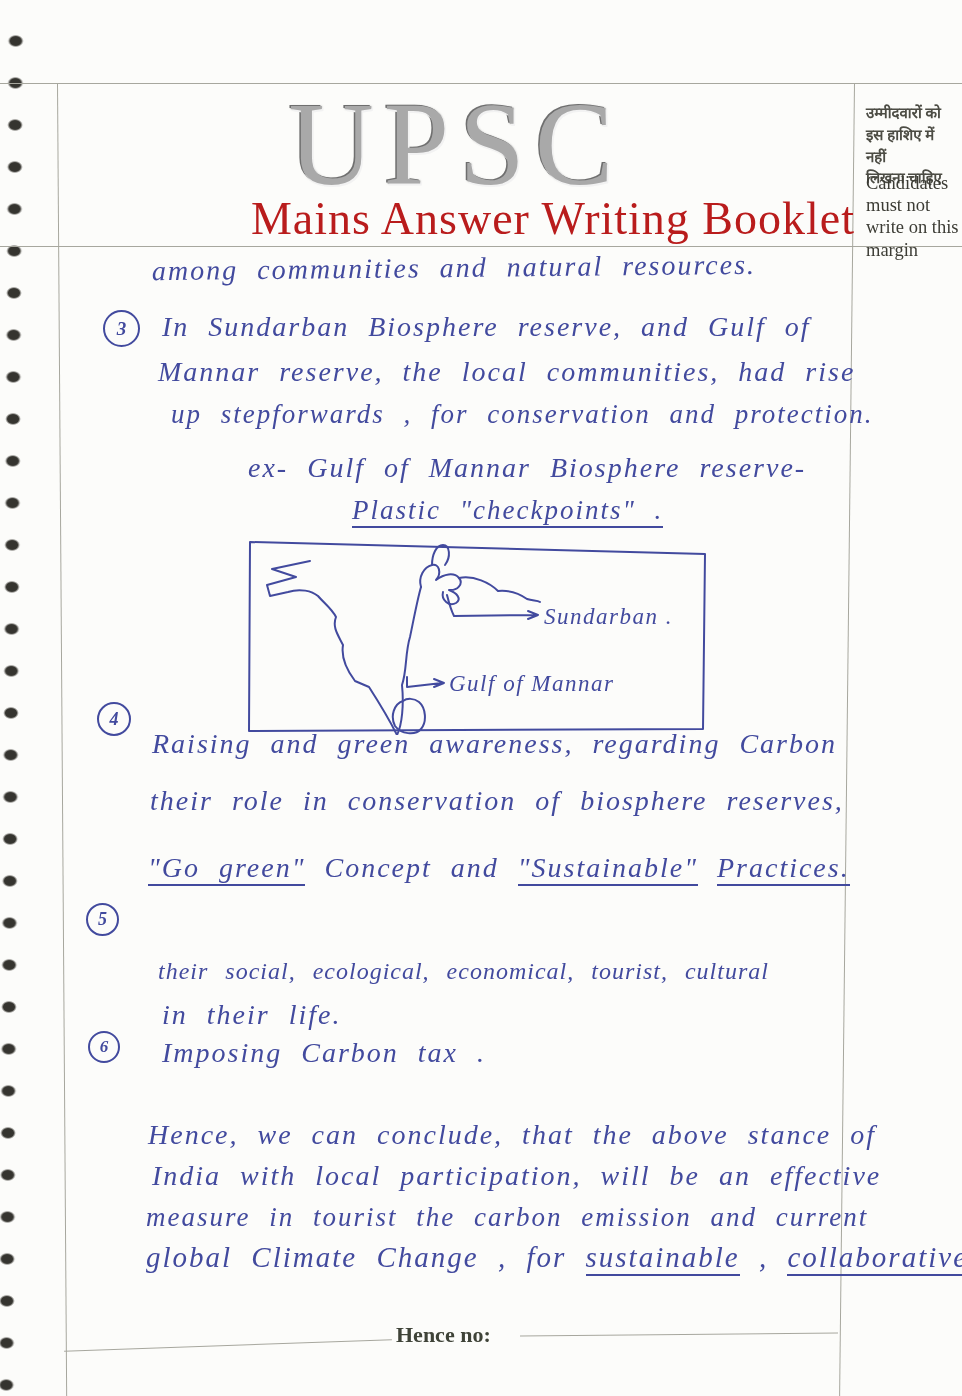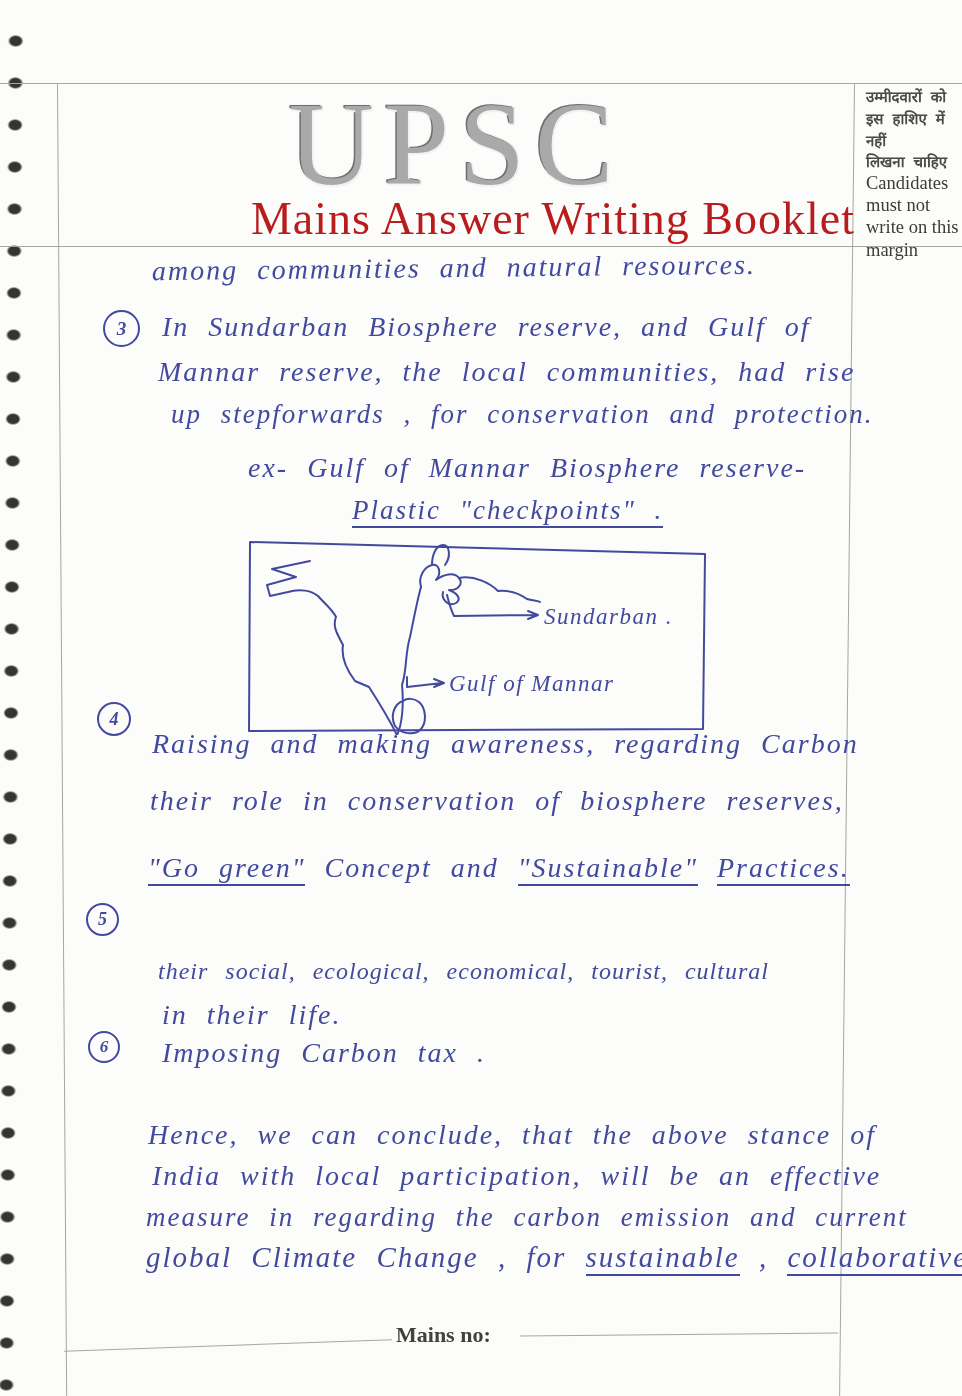--- a/index.html
+++ b/index.html
@@ -14,22 +14,22 @@
   .rule{position:absolute;background:#a7a79e;}
   .h{height:1px;}
   .v{width:1px;}
   
   .hdr-title{position:absolute;left:57px;width:798px;top:86px;text-align:center;
     font-size:118px;line-height:1.0;letter-spacing:10px;font-weight:400;color:#a9a9a9;
     text-shadow:1.5px 1.5px 0 #f2f2f2,-1.5px -1.5px 0 #6f6f6f,0 0 2px rgba(120,120,120,.6);}
   .hdr-sub{position:absolute;left:57px;width:798px;top:192px;text-align:right;
     font-size:46px;color:#b91c1c;letter-spacing:1px;}
   
-  .margin-hindi{position:absolute;left:866px;top:88px;width:92px;font-size:15px;font-weight:bold;
-    color:#4c4c44;line-height:1.45;font-family:Liberation Mono, monospace;}
+  .margin-hindi{position:absolute;left:866px;top:103px;width:92px;font-size:15px;font-weight:bold;
+    color:#4c4c44;line-height:1.45;}
   .margin-eng{position:absolute;left:866px;top:172px;width:94px;font-size:18.5px;
     color:#3c3c35;line-height:1.2;}
   
   .hw{position:absolute;font-family:"Liberation Serif",serif;font-style:italic;
     color:#424a9e;font-size:28px;letter-spacing:2px;word-spacing:10px;white-space:nowrap;}
   .u{border-bottom:2px solid #424a9e;padding-bottom:1px;}
   .cnum{position:absolute;border:2.5px solid #424a9e;border-radius:50%;color:#424a9e;
     display:flex;align-items:center;justify-content:center;font-style:italic;
     font-family:"Liberation Serif",serif;font-weight:bold;box-sizing:border-box;}
   
@@ -76,33 +76,33 @@
     <path d="M175,54 C172,44 178,34 186,32 C193,30 196,40 190,47 M186,32 C186,22 190,12 197,12 C204,12 205,24 199,32 M190,47 C198,41 208,39 213,45 C218,51 211,58 203,57 M203,57 C211,60 216,66 210,70 C203,74 195,67 197,59"></path>
     <path d="M213,45 C228,42 244,50 252,58 C263,57 274,61 281,66 C287,68 291,67 294,69"></path>
     <path d="M201,62 C203,70 205,77 208,83 L290,82 M282,78 L292,82 L282,86"></path>
     <text x="298" y="91">Sundarban .</text>
     <path d="M161,144 L161,154 L196,150 M188,146 L198,150 L188,154"></path>
     <text x="203" y="158">Gulf of Mannar</text>
     <path d="M157,168 C148,171 144,183 149,193 C155,201 169,203 175,196 C181,189 180,175 173,169 C168,165 161,165 157,168"></path>
   </svg>
 
   <div class="cnum" style="left:97px;top:702px;width:34px;height:34px;font-size:18px;">4</div>
-  <div class="hw" style="left:152px;top:728px;">Raising and making awareness, regarding Carbon</div>
+  <div class="hw" style="left:152px;top:728px;">Raising and green awareness, regarding Carbon</div>
   <div class="hw" style="left:150px;top:785px;">their role in conservation of biosphere reserves,</div>
   <div class="hw" style="left:148px;top:852px;"><span class="u">"Go green"</span><span> Concept and </span><span class="u">"Sustainable"</span><span> </span><span class="u">Practices.</span></div>
 
   <div class="cnum" style="left:86px;top:903px;width:33px;height:33px;font-size:18px;">5</div>
   <div class="hw" style="left:158px;top:958px;font-size:24px;letter-spacing:1px;">their social, ecological, economical, tourist, cultural</div>
   <div class="hw" style="left:162px;top:999px;">in their life.</div>
 
   <div class="cnum" style="left:88px;top:1031px;width:32px;height:32px;font-size:17px;">6</div>
   <div class="hw" style="left:162px;top:1037px;">Imposing Carbon tax .</div>
 
   <div class="hw" style="left:148px;top:1119px;">Hence, we can conclude, that the above stance of</div>
   <div class="hw" style="left:152px;top:1160px;">India with local participation, will be an effective</div>
-  <div class="hw" style="left:146px;top:1202px;font-size:27px;">measure in regarding the carbon emission and current</div>
+  <div class="hw" style="left:146px;top:1202px;font-size:27px;">measure in tourist the carbon emission and current</div>
   <div class="hw" style="left:146px;top:1241px;font-size:29px;"><span>global Climate Change , for </span><span class="u">sustainable</span><span> , </span><span class="u">collaborative</span></div>
 
   <div class="rule h" style="left:64px;top:1345px;width:328px;transform:rotate(-2deg);"></div>
-  <div class="footer-label">Mains no:</div>
+  <div class="footer-label">Hence no:</div>
   <div class="rule h" style="left:520px;top:1334px;width:318px;transform:rotate(-.5deg);"></div>
 
 </div>
 
 </body></html>

